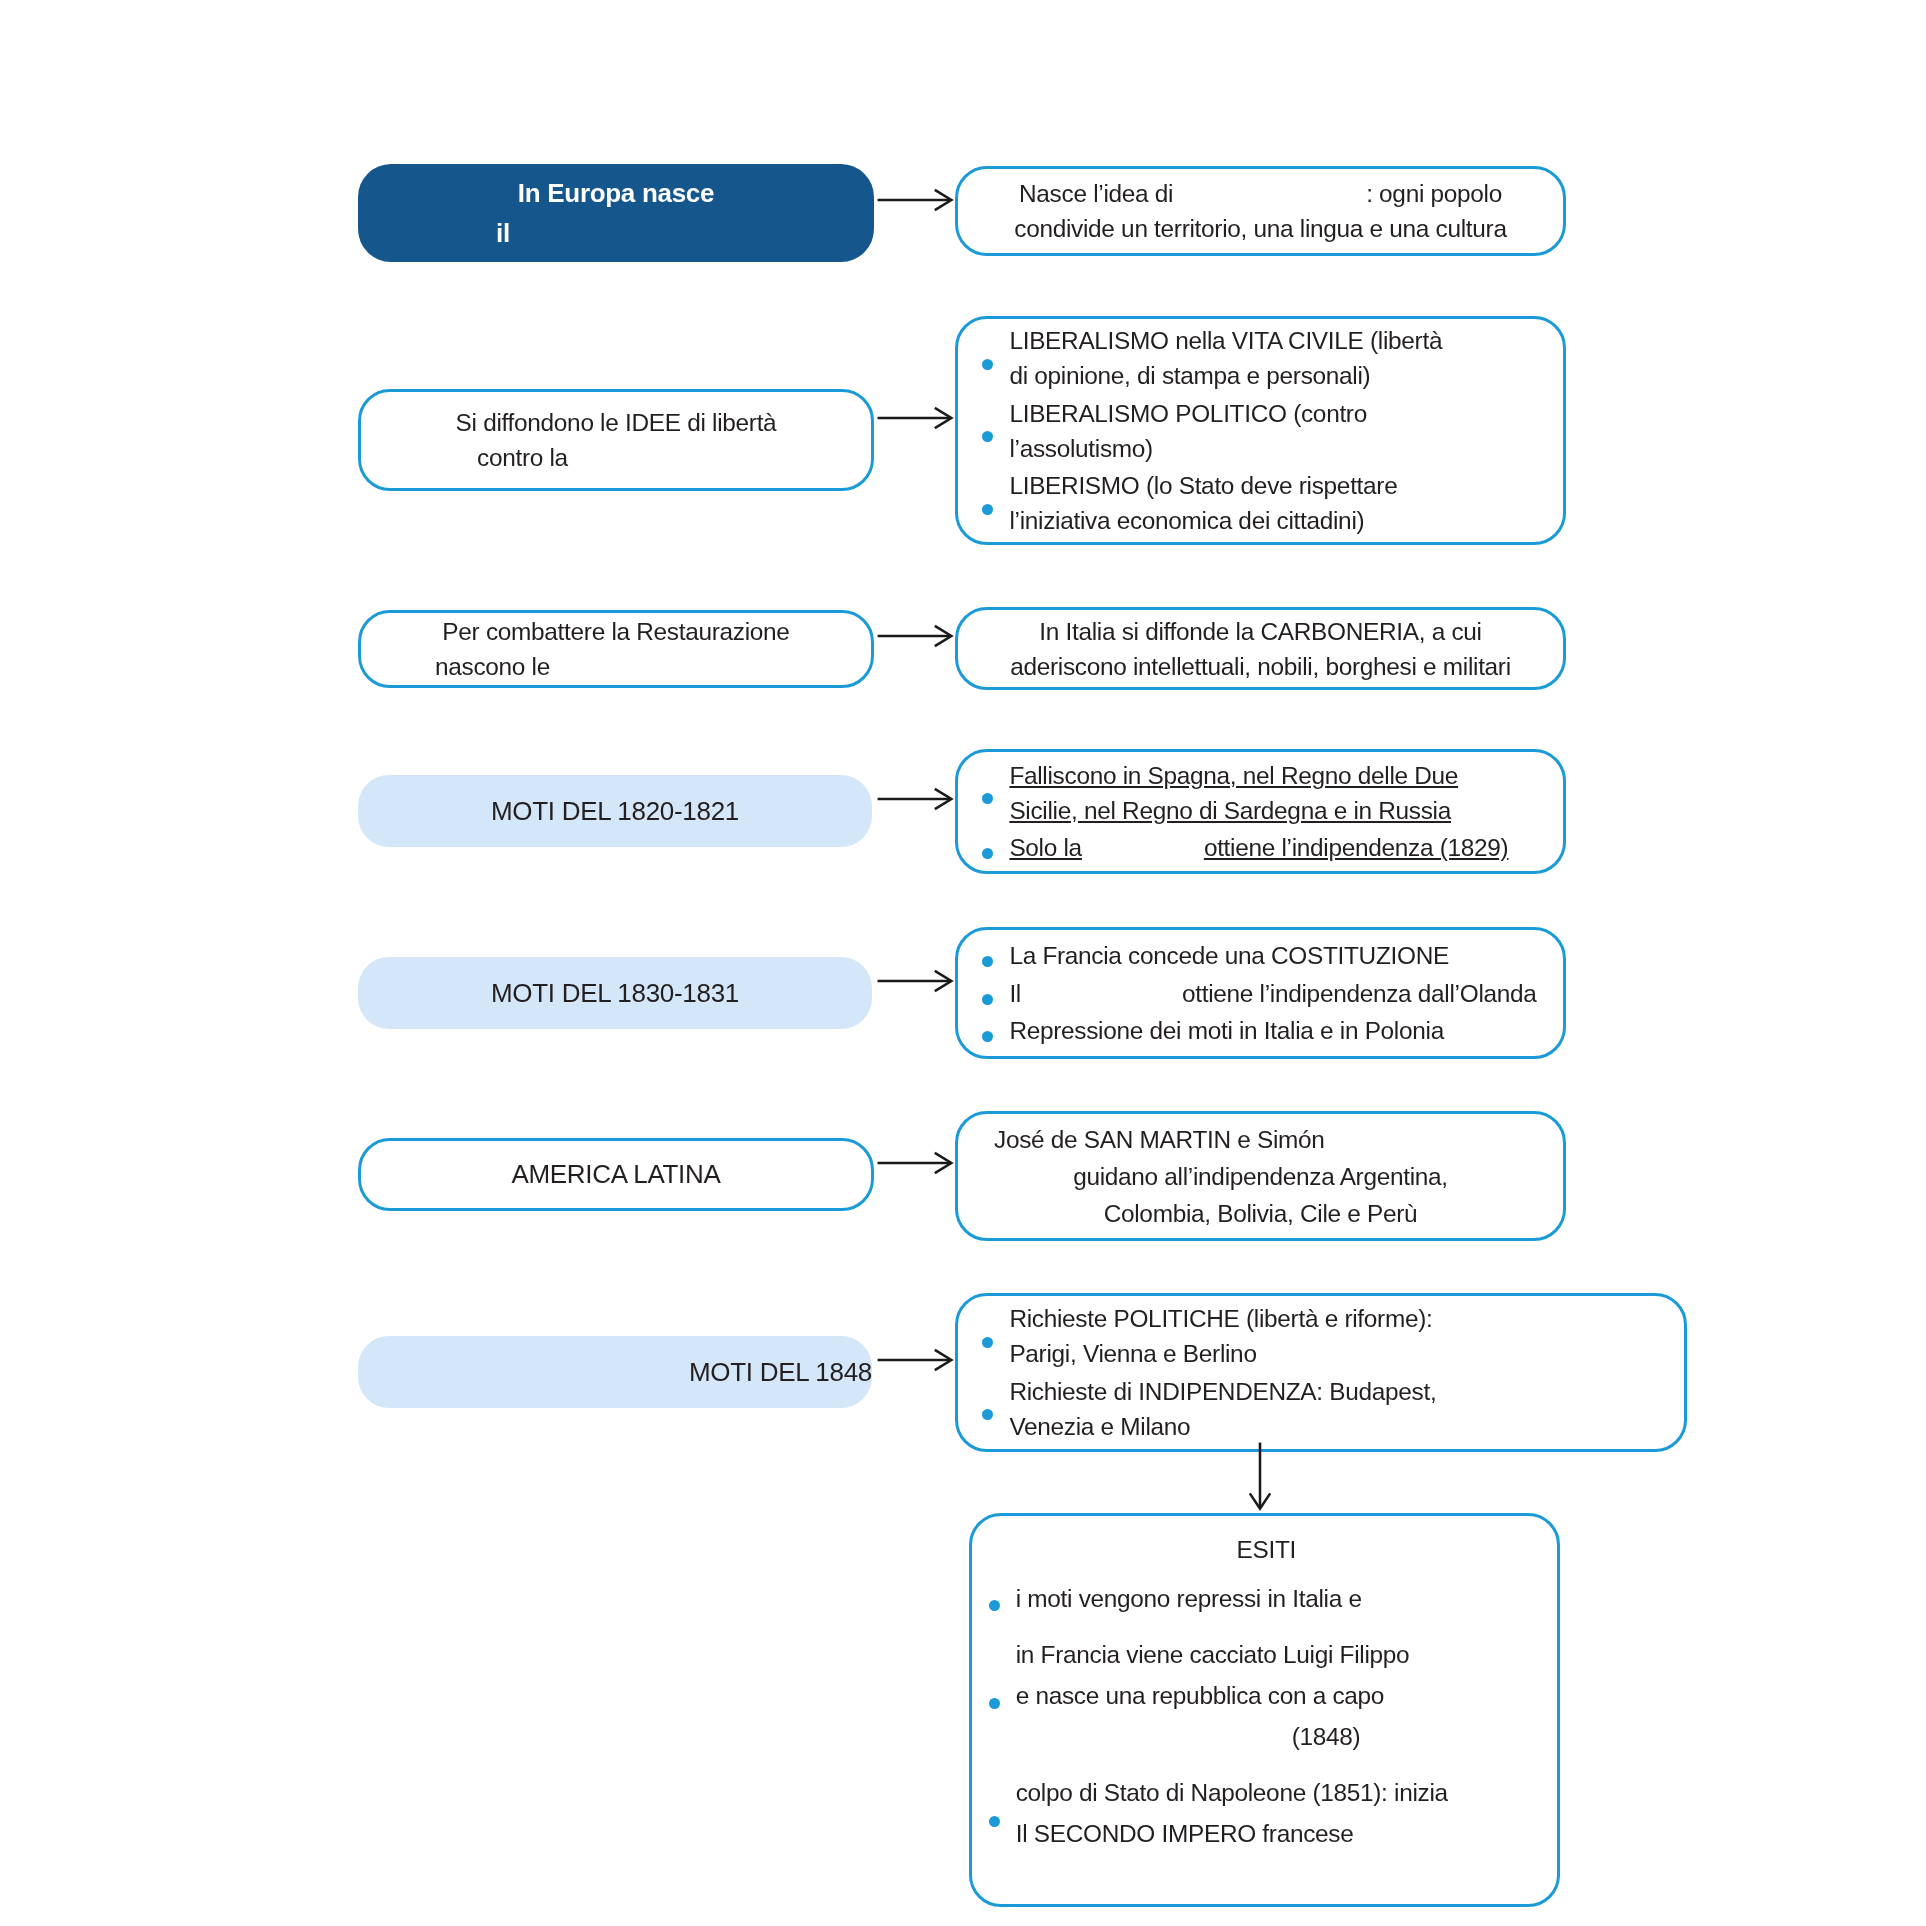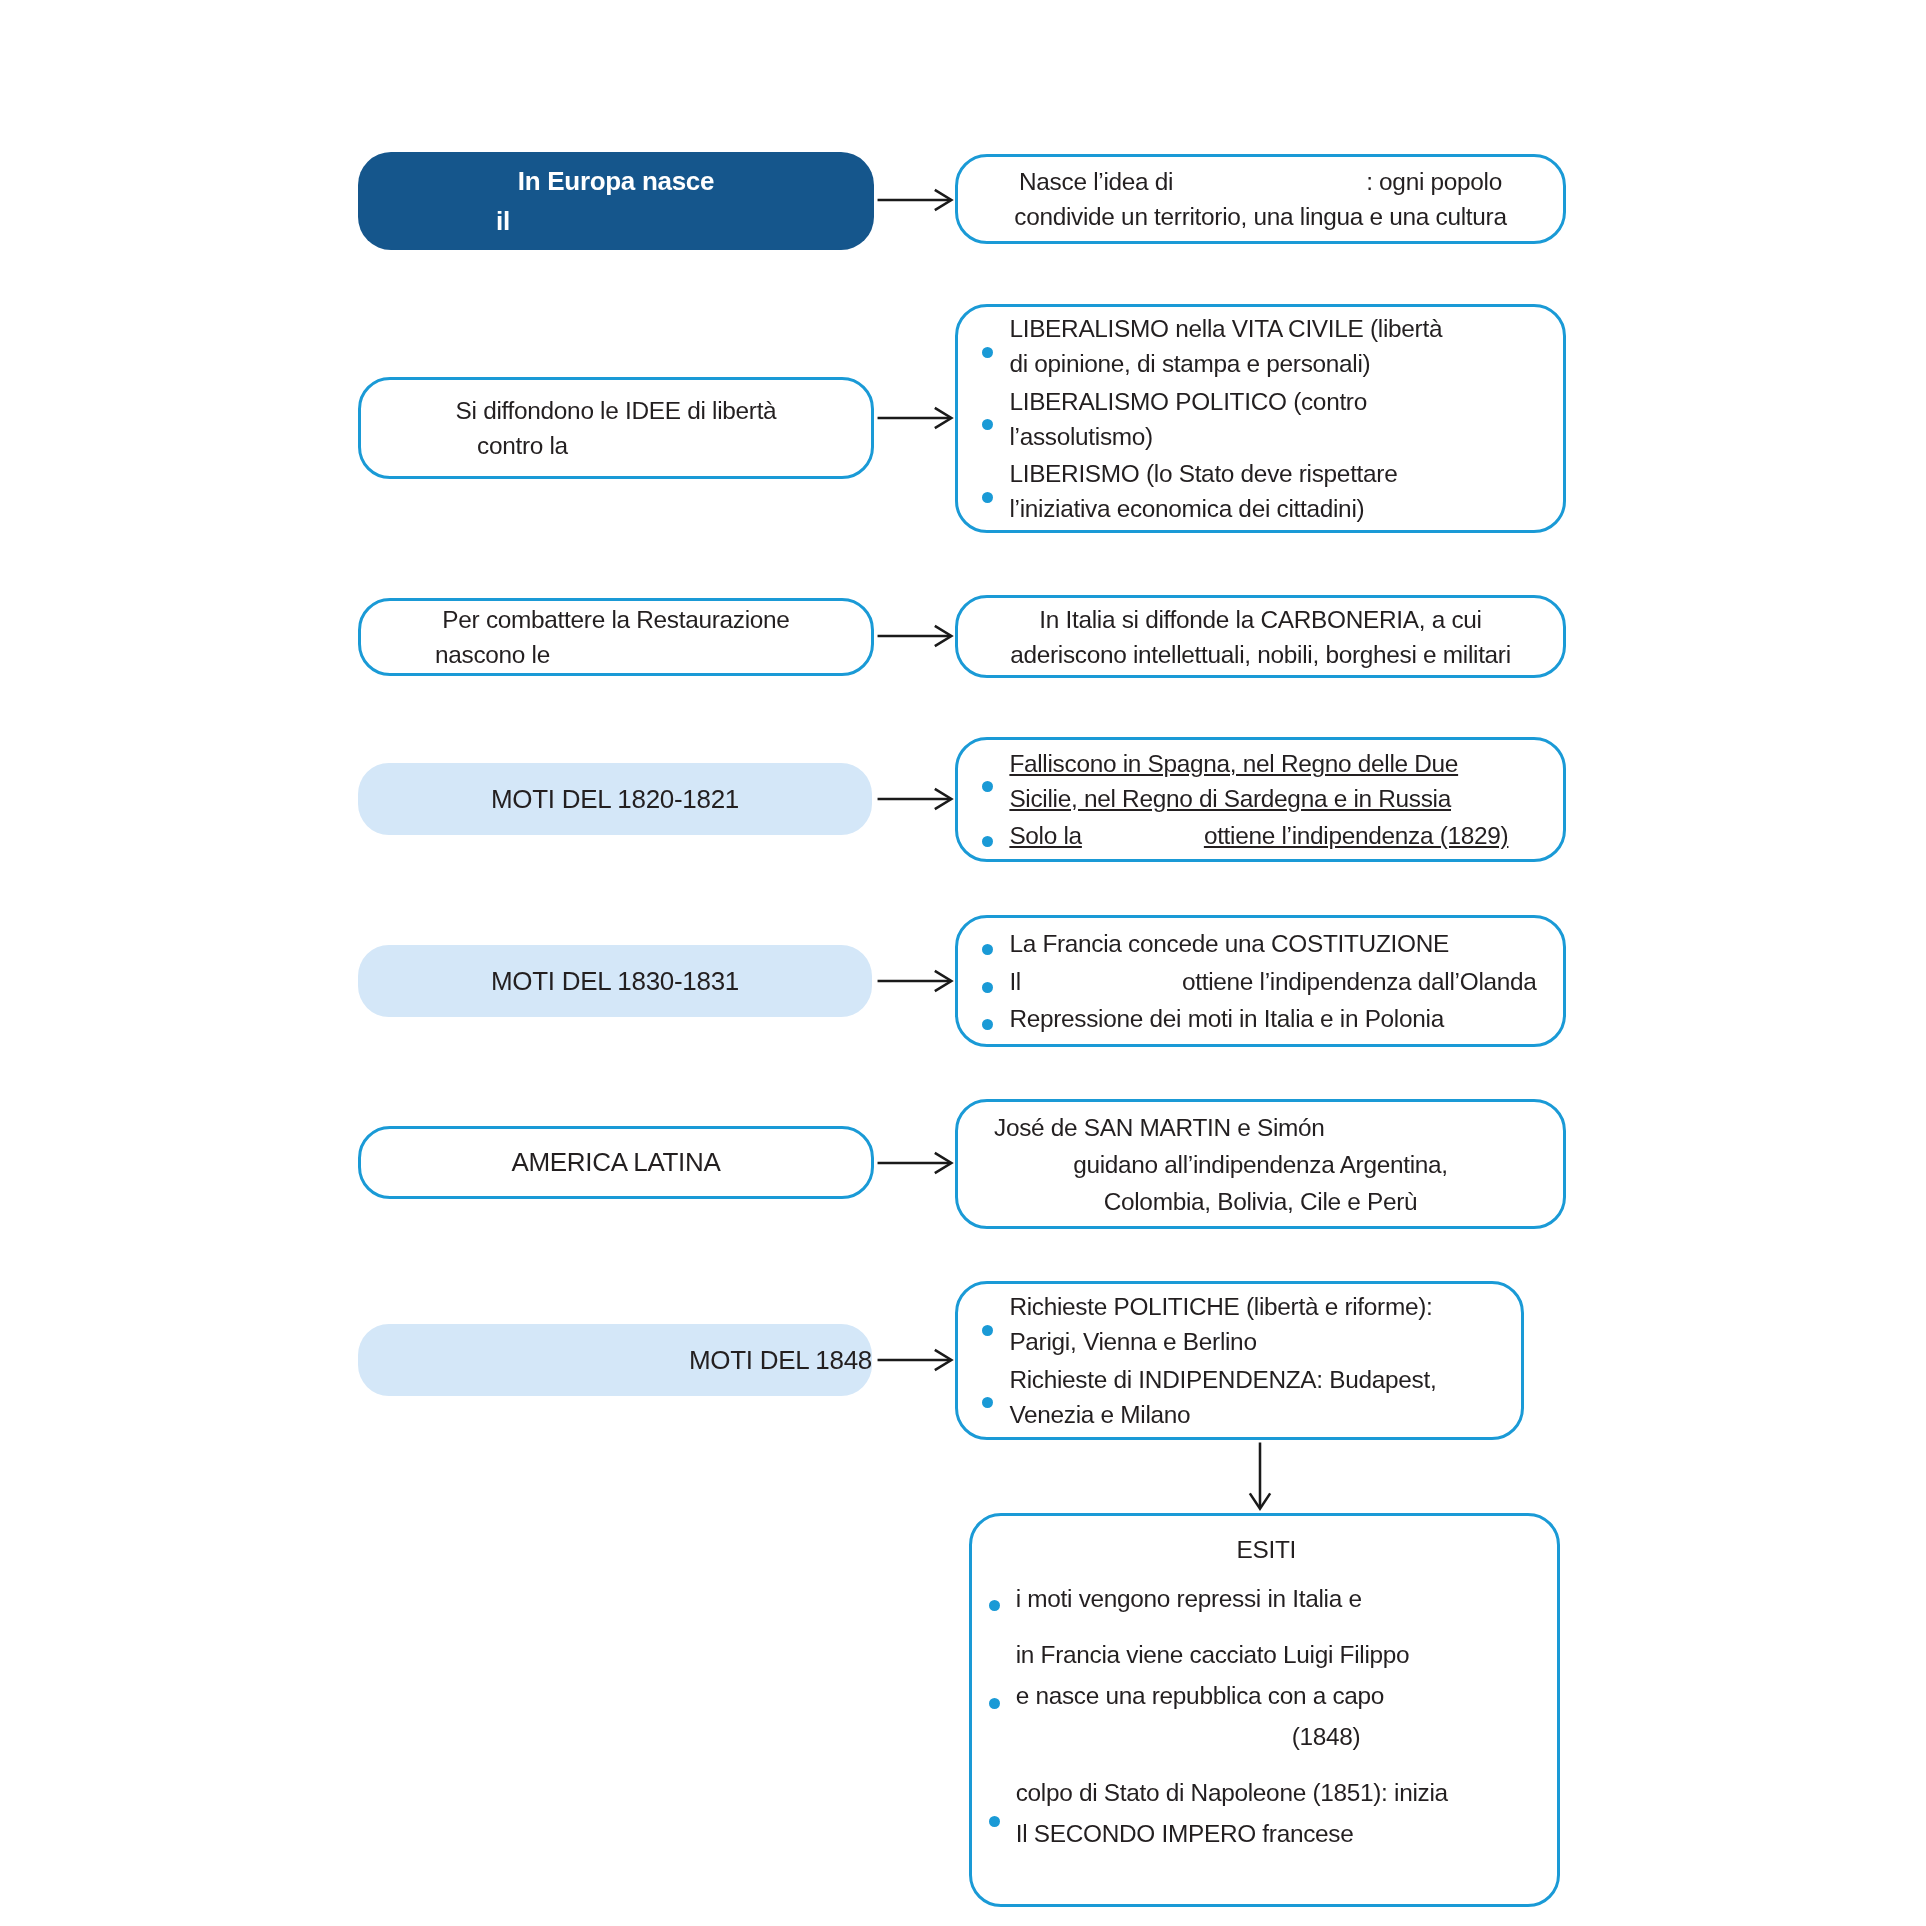--- a/index.html
+++ b/index.html
@@ -7,21 +7,21 @@
     width:1926px;height:1926px;
     font-family:"Liberation Sans", sans-serif;
     color:#231f20;
     letter-spacing:-0.3px;
   }
   .canvas{position:relative;width:1926px;height:1926px;background:#ffffff;overflow:hidden;}
   .box{position:absolute;box-sizing:border-box;font-size:24.4px;line-height:35px;}
   .pill-dark{background:#15568c;color:#ffffff;border-radius:33px;font-weight:bold;font-size:26px;line-height:40px;}
   .outline{background:#ffffff;border:3.2px solid #1a9ad6;border-radius:32px;}
   .pill-light{background:#d4e7f8;border-radius:31px;font-size:26px;}
-  .cc{display:flex;flex-direction:column;justify-content:center;}
+  .cc{display:flex;flex-direction:column;justify-content:center;margin-top:12px;}
   .tc{text-align:center;}
   .line{white-space:nowrap;}
   .gap{display:inline-block;height:2.6px;}
   .bullet{display:flex;align-items:center;margin:1.3px 0;}
   .dot{flex:0 0 auto;width:11px;height:11px;border-radius:50%;background:#1a9ad6;margin:12.2px 16px 0 0;}
   .blines{flex:1 1 auto;min-width:0;}
   .arrow{position:absolute;}
   .arrow svg{display:block;}
   .esiti{font-size:24.4px;line-height:41px;}
   .esiti .dot{margin-top:15.4px;}
@@ -182,21 +182,21 @@
     <svg width="80" height="28" viewBox="0 0 124 44" fill="none" stroke="#1a1a1a" stroke-width="4">
       <line x1="0" y1="22" x2="114" y2="22"></line>
         <polyline points="90,6 116,22 90,38"></polyline>
     </svg>
   </div>
 
   <div class="box pill-light cc tc" style="left:358px;top:1324px;width:514px;height:72px;text-align:right;">
     <div class="line">MOTI DEL 1848</div>
   </div>
 
-  <div class="box outline cc" style="left:955px;top:1281px;width:569px;height:159px;padding:6.4px 10.3px 6.4px 24.4px;">
+  <div class="box outline cc" style="left:955px;top:1281px;width:732px;height:159px;padding:6.4px 10.3px 6.4px 24.4px;">
     <div class="bullet">
       <span class="dot"></span>
       <div class="blines">
         <div class="line">Richieste POLITICHE (libertà e riforme):</div>
         <div class="line">Parigi, Vienna e Berlino</div>
       </div>
     </div>
     <div class="bullet">
       <span class="dot"></span>
       <div class="blines">

